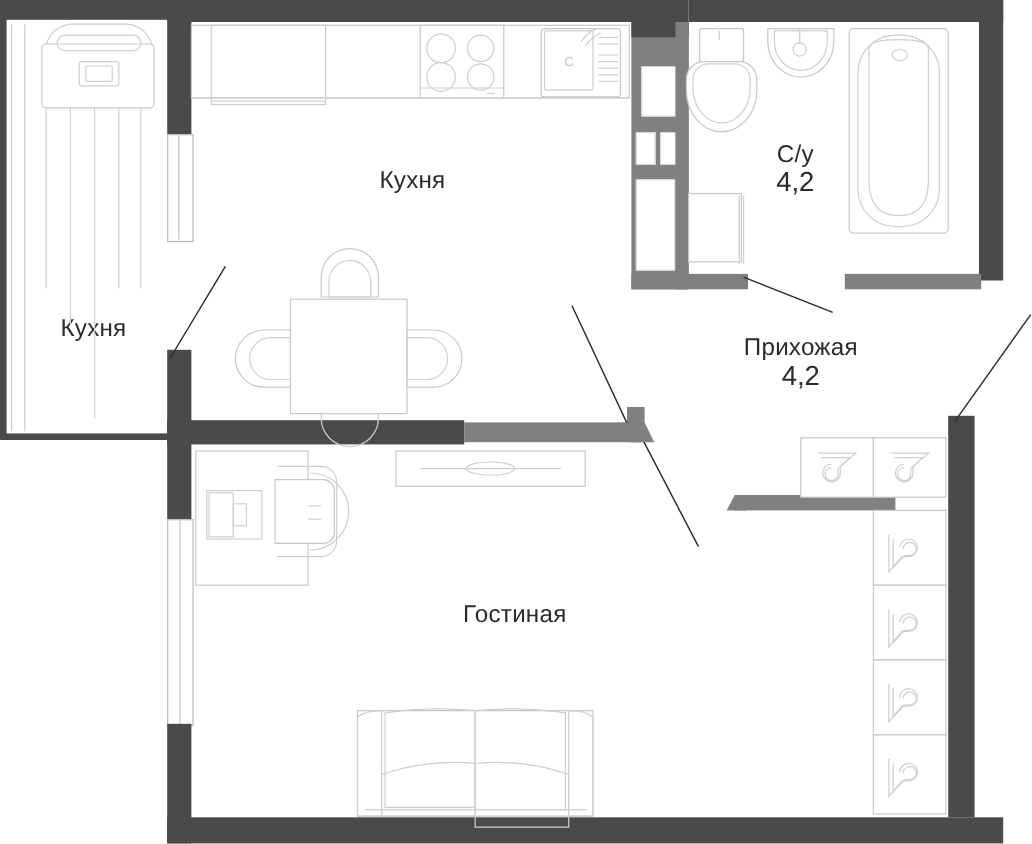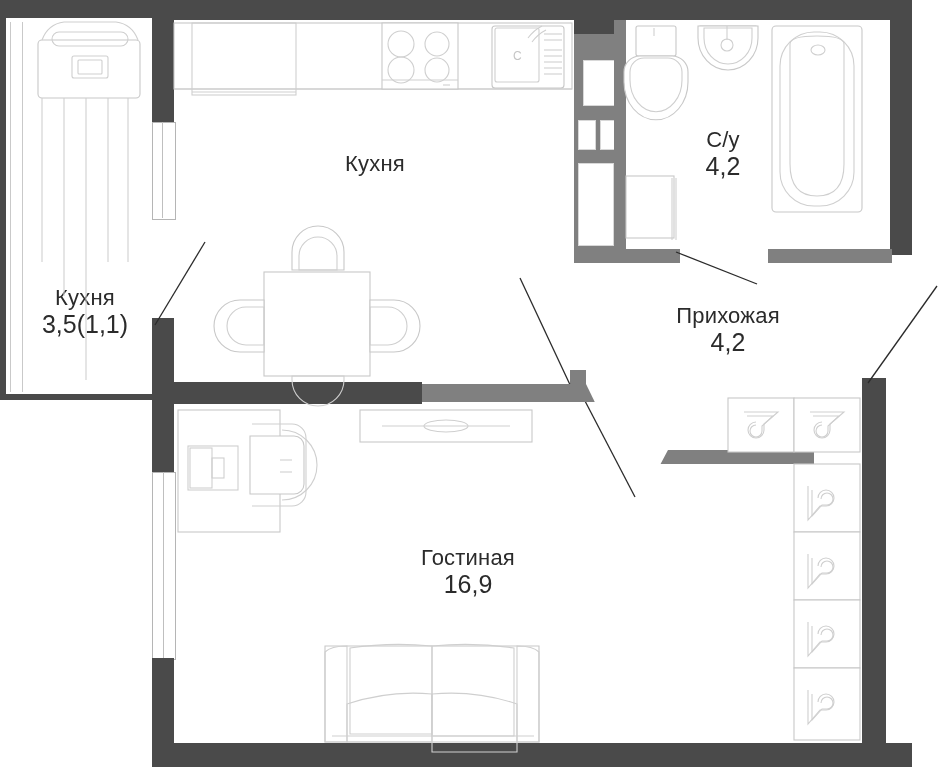--- a/index.html
+++ b/index.html
@@ -67,36 +67,34 @@
 
   <div class="wall-int" style="left:668px;top:450px;width:146px;height:14px;"></div>
   <div class="wall" style="left:862px;top:378px;width:24px;height:365px;"></div>
 
   <div class="label" style="left:295px;top:152px;width:160px;">
     <div class="name">Кухня</div>
   </div>
 
   <div class="label" style="left:10px;top:286px;width:150px;">
     <div class="name">Кухня</div>
-    <div class="area">3,5(1,1)</div>
   </div>
 
   <div class="label" style="left:663px;top:128px;width:120px;">
     <div class="name">С/у</div>
     <div class="area">4,2</div>
   </div>
 
   <div class="label" style="left:652px;top:304px;width:152px;">
     <div class="name">Прихожая</div>
     <div class="area">4,2</div>
   </div>
 
   <div class="label" style="left:388px;top:546px;width:160px;">
     <div class="name">Гостиная</div>
-    <div class="area">16,9</div>
   </div>
 
   <svg class="lay" viewBox="0 0 938 767">
 
     <g>
       <rect class="furn" x="38" y="40" width="102" height="58" rx="4"></rect>
       <path class="furn2" d="M42 40 q6 -16 22 -18 h52 q16 2 22 18"></path>
       <rect class="furn2" x="52" y="32" width="76" height="14" rx="7"></rect>
       <rect class="furn2" x="72" y="56" width="36" height="22" rx="2"></rect>
       <rect class="furn2" x="78" y="60" width="24" height="14" rx="1"></rect>

